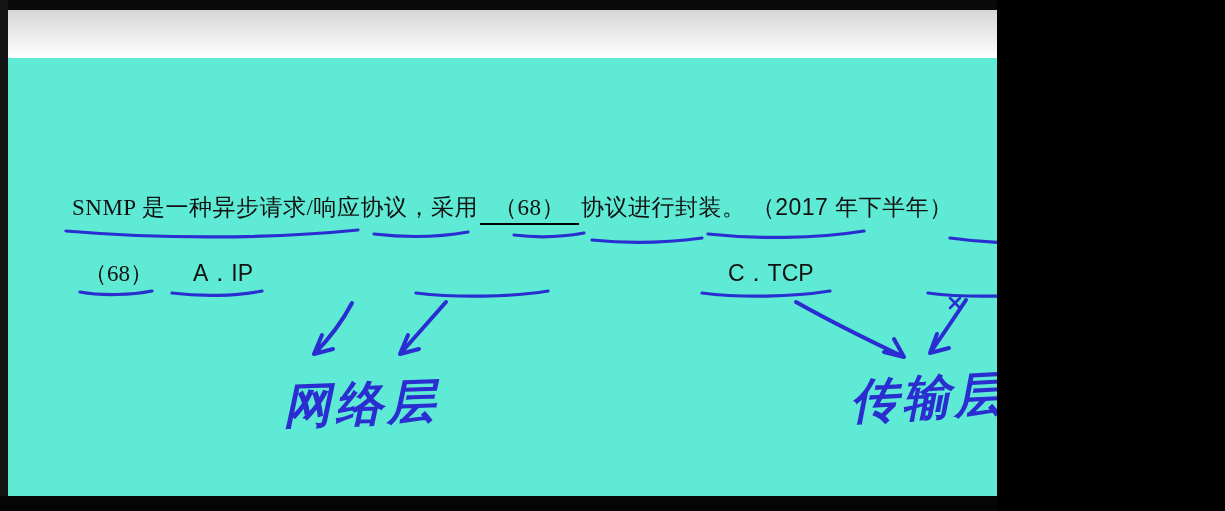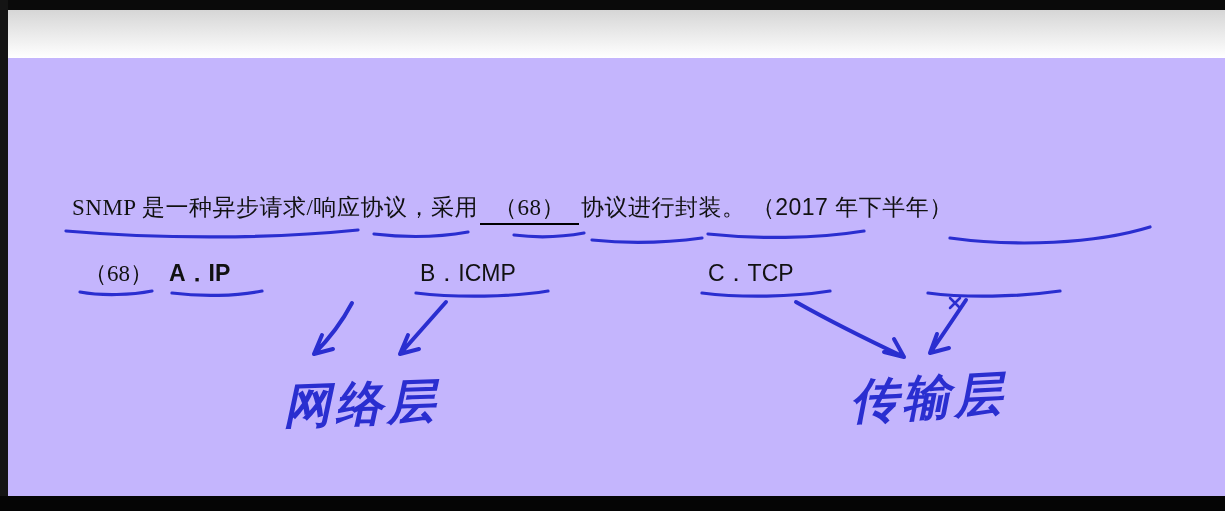--- a/index.html
+++ b/index.html
@@ -3,23 +3,23 @@
 <meta charset="utf-8">
 <style>
   html, body {
     margin: 0;
     padding: 0;
     background: #000;
     font-family: "Liberation Serif", "DejaVu Serif", serif;
   }
   #stage {
     position: relative;
-    width: 1225px;
+    width: 997px;
     height: 511px;
-    background: #c4b5fd;
+    background: #5eead4;
     overflow: hidden;
   }
   
   .top-bar {
     position: absolute;
     top: 0; left: 0; right: 0;
     height: 10px;
     background: #0a0a0a;
   }
   .top-fade {
@@ -67,23 +67,23 @@
     height: 32px;
     font-family: "Liberation Sans", "DejaVu Sans", sans-serif;
     font-size: 23px;
     color: #111;
   }
   .opt {
     position: absolute;
     white-space: nowrap;
   }
   .opt-num  { left: 84px;  font-family: "Liberation Serif", "DejaVu Serif", serif; }
-  .opt-a    { left: 169px; font-weight: bold; }
+  .opt-a    { left: 193px; }
   .opt-b    { left: 420px; }
-  .opt-c    { left: 708px; }
+  .opt-c    { left: 728px; }
   .opt-d    { left: 935px; }
   
   .hw {
     position: absolute;
     color: var(--ink, #2a2ed0);
     font-family: "DejaVu Sans", sans-serif;
     font-style: italic;
     font-weight: bold;
     font-size: 48px;
     letter-spacing: 4px;
@@ -119,21 +119,20 @@
   <div class="bottom-bar"></div>
 
   <div class="question-line">
     <span>SNMP 是一种异步请求/响应协议，采用</span><span class="blank"><span>（68）</span></span><span>协议进行封装。</span>
     <span class="latin">（2017 年下半年）</span>
   </div>
 
   <div class="options-row">
     <span class="opt opt-num">（68）</span>
     <span class="opt opt-a">A．IP</span>
-    <span class="opt opt-b">B．ICMP</span>
     <span class="opt opt-c">C．TCP</span>
   </div>
 
   <div class="hw hw-left">网络层</div>
   <div class="hw hw-right">传输层</div>
 
   <svg id="ink-overlay" viewBox="0 0 1225 511">
 
     <path class="ink ink-underline" d="M66 231 C 160 239, 270 239, 358 230"></path>
     <path class="ink ink-underline" d="M374 234 C 408 238, 440 237, 468 232"></path>

